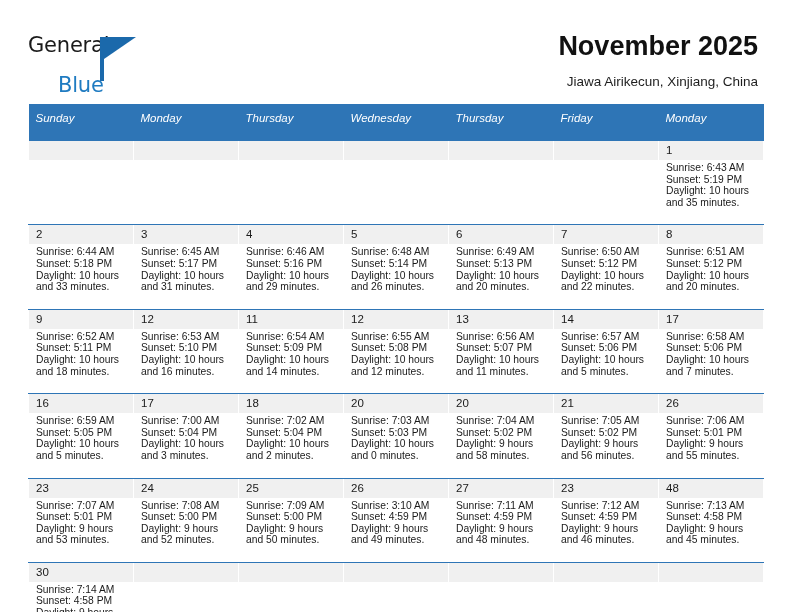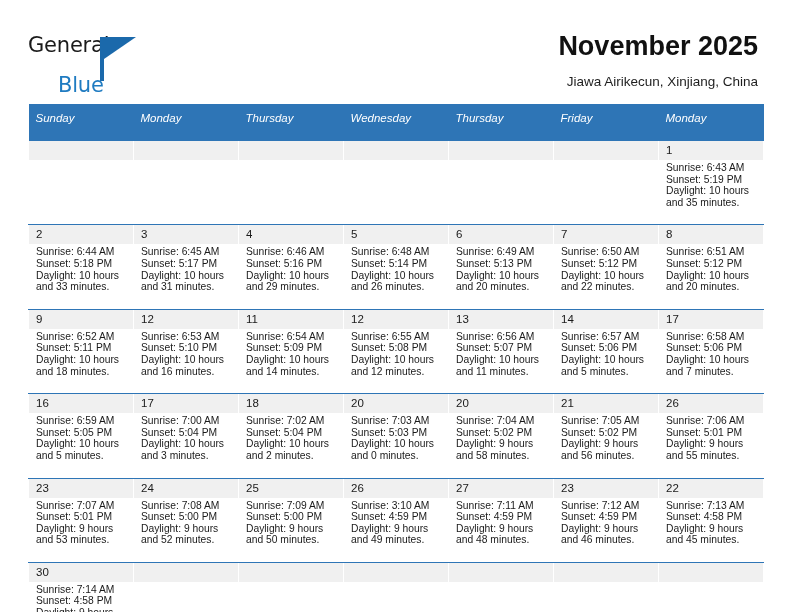--- a/index.html
+++ b/index.html
@@ -457,21 +457,21 @@
           <td>
             <span class="daynum">23</span>
             <div class="info">
               <div>Sunrise: 7:12 AM</div>
               <div>Sunset: 4:59 PM</div>
               <div>Daylight: 9 hours</div>
               <div>and 46 minutes.</div>
             </div>
           </td>
           <td>
-            <span class="daynum">22</span>
+            <span class="daynum">48</span>
             <div class="info">
               <div>Sunrise: 7:13 AM</div>
               <div>Sunset: 4:58 PM</div>
               <div>Daylight: 9 hours</div>
               <div>and 45 minutes.</div>
             </div>
           </td>
         </tr>
         <tr class="week-row">
           <td>

